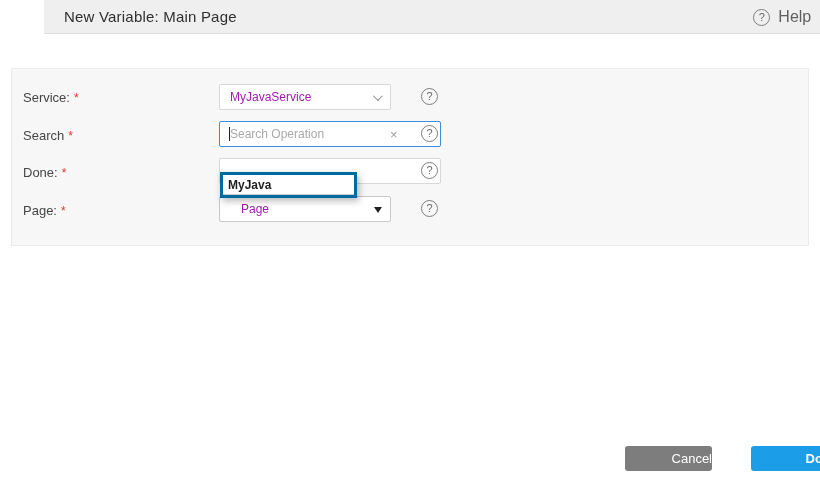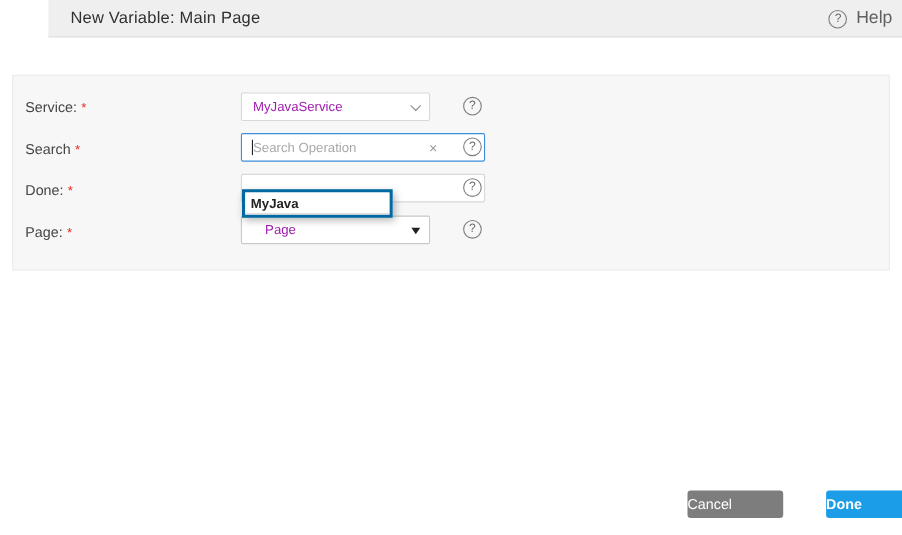--- a/index.html
+++ b/index.html
@@ -99,21 +99,21 @@
   .dropdown-option {
     padding:4px 4px 4px 16px; background:#4181b8; color:#fff;
     cursor:pointer; font-weight:500; letter-spacing:.2px;
   }
 
   
   .footer-btn {
     position:absolute; top:446px; width:87px; height:25px;
     border:none; border-radius:3px; color:#fff; font-size:13px;
     font-family:"Liberation Sans", sans-serif; font-weight:500;
-    cursor:pointer; text-align:left; line-height:25px;
+    cursor:pointer; text-align:right; line-height:25px;
   }
   .btn-cancel { left:625px; background:#7d7d7d; }
   .btn-done   { left:751px; background:#1b9de8; font-weight:bold; }
 
   .caret-bar {
     position:absolute; left:217px; width:1px; height:14px; background:#222;
     z-index:2;
   }
 </style>
 </head>

